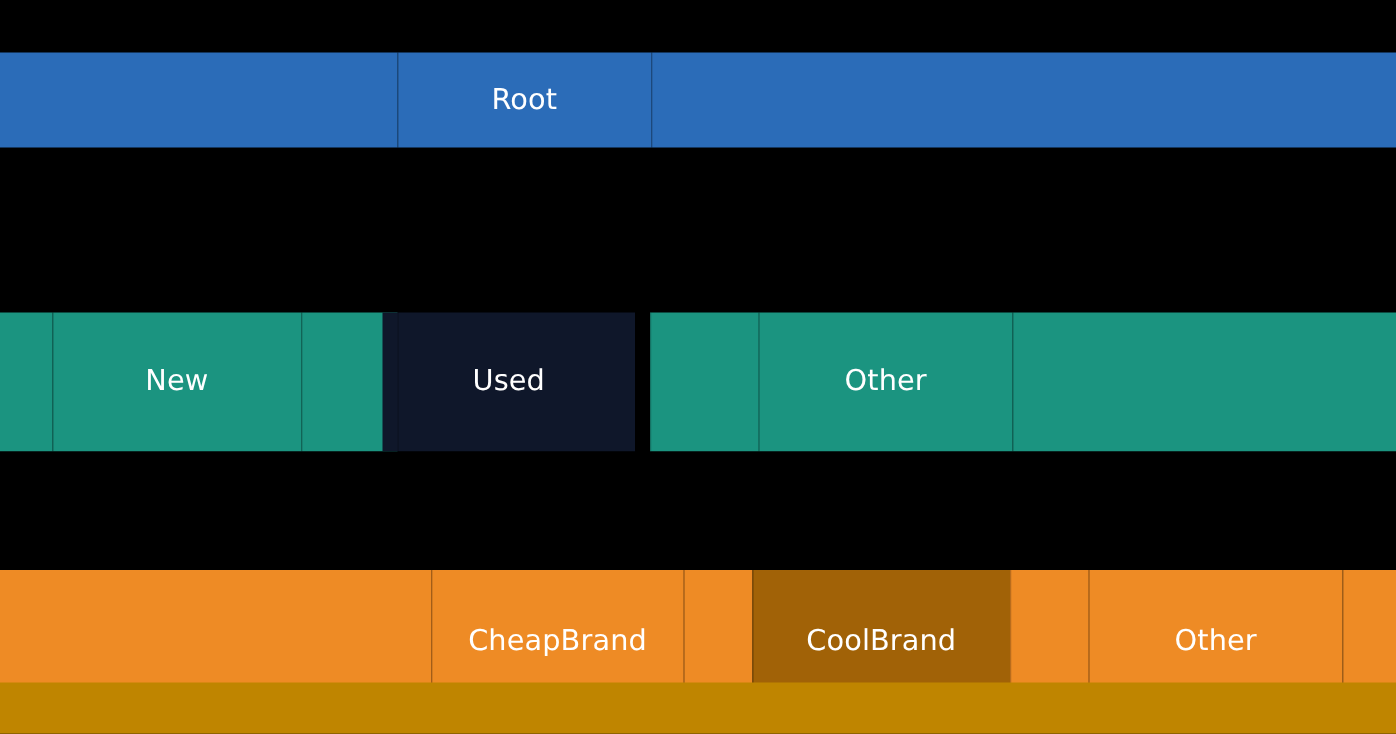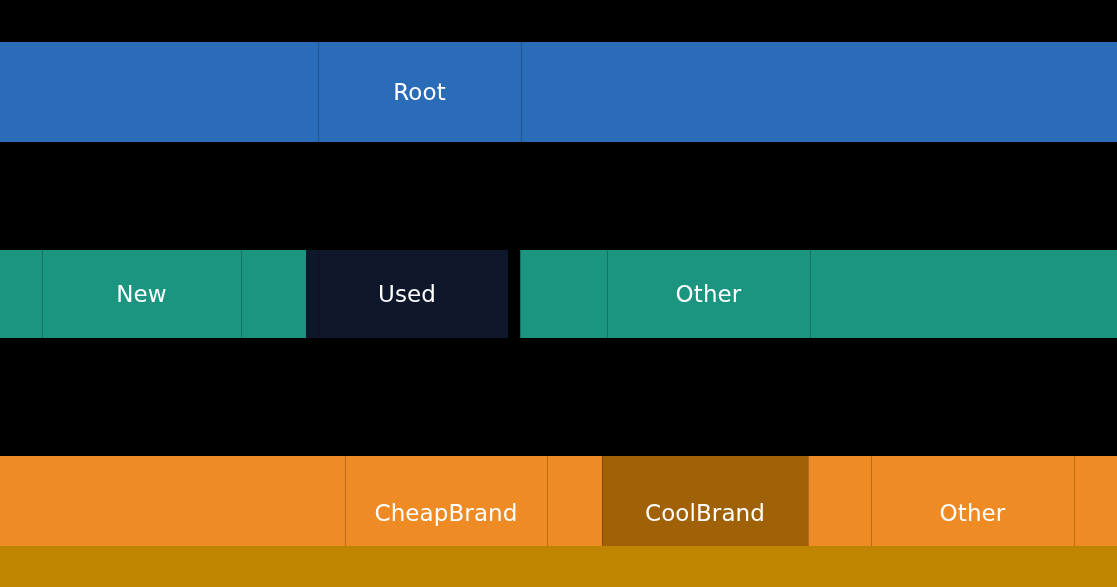--- a/index.html
+++ b/index.html
@@ -50,34 +50,34 @@
     top: 0;
     height: 100%;
     width: 1px;
     background: rgba(0, 0, 0, 0.22);
   }
 </style>
 </head>
 <body>
 
 <div id="chart-canvas" style="background: rgb(0, 0, 0);">
-    <div class="level-row" style="top: 42px; height: 100px;">
+    <div class="level-row" style="top: 42px; height: 76px;">
       <div class="node-seg" style="left: 0px; width: 318px; background: rgb(43, 108, 184);">
         <span class="node-label"></span>
       </div>
       <div class="node-seg" style="left: 318px; width: 203px; background: rgb(43, 108, 184);">
         <span class="node-label">Root</span>
       </div>
       <div class="seam-v" style="left: 318px;"></div>
       <div class="node-seg" style="left: 521px; width: 596px; background: rgb(43, 108, 184);">
         <span class="node-label"></span>
       </div>
       <div class="seam-v" style="left: 521px;"></div>
     </div>
-    <div class="level-row" style="top: 250px; height: 88px;">
+    <div class="level-row" style="top: 250px; height: 111px;">
       <div class="node-seg" style="left: 0px; width: 42px; background: rgb(27, 148, 128);">
         <span class="node-label"></span>
       </div>
       <div class="node-seg" style="left: 42px; width: 199px; background: rgb(27, 148, 128);">
         <span class="node-label">New</span>
       </div>
       <div class="seam-v" style="left: 42px;"></div>
       <div class="node-seg" style="left: 241px; width: 77px; background: rgb(27, 148, 128);">
         <span class="node-label"></span>
       </div>

